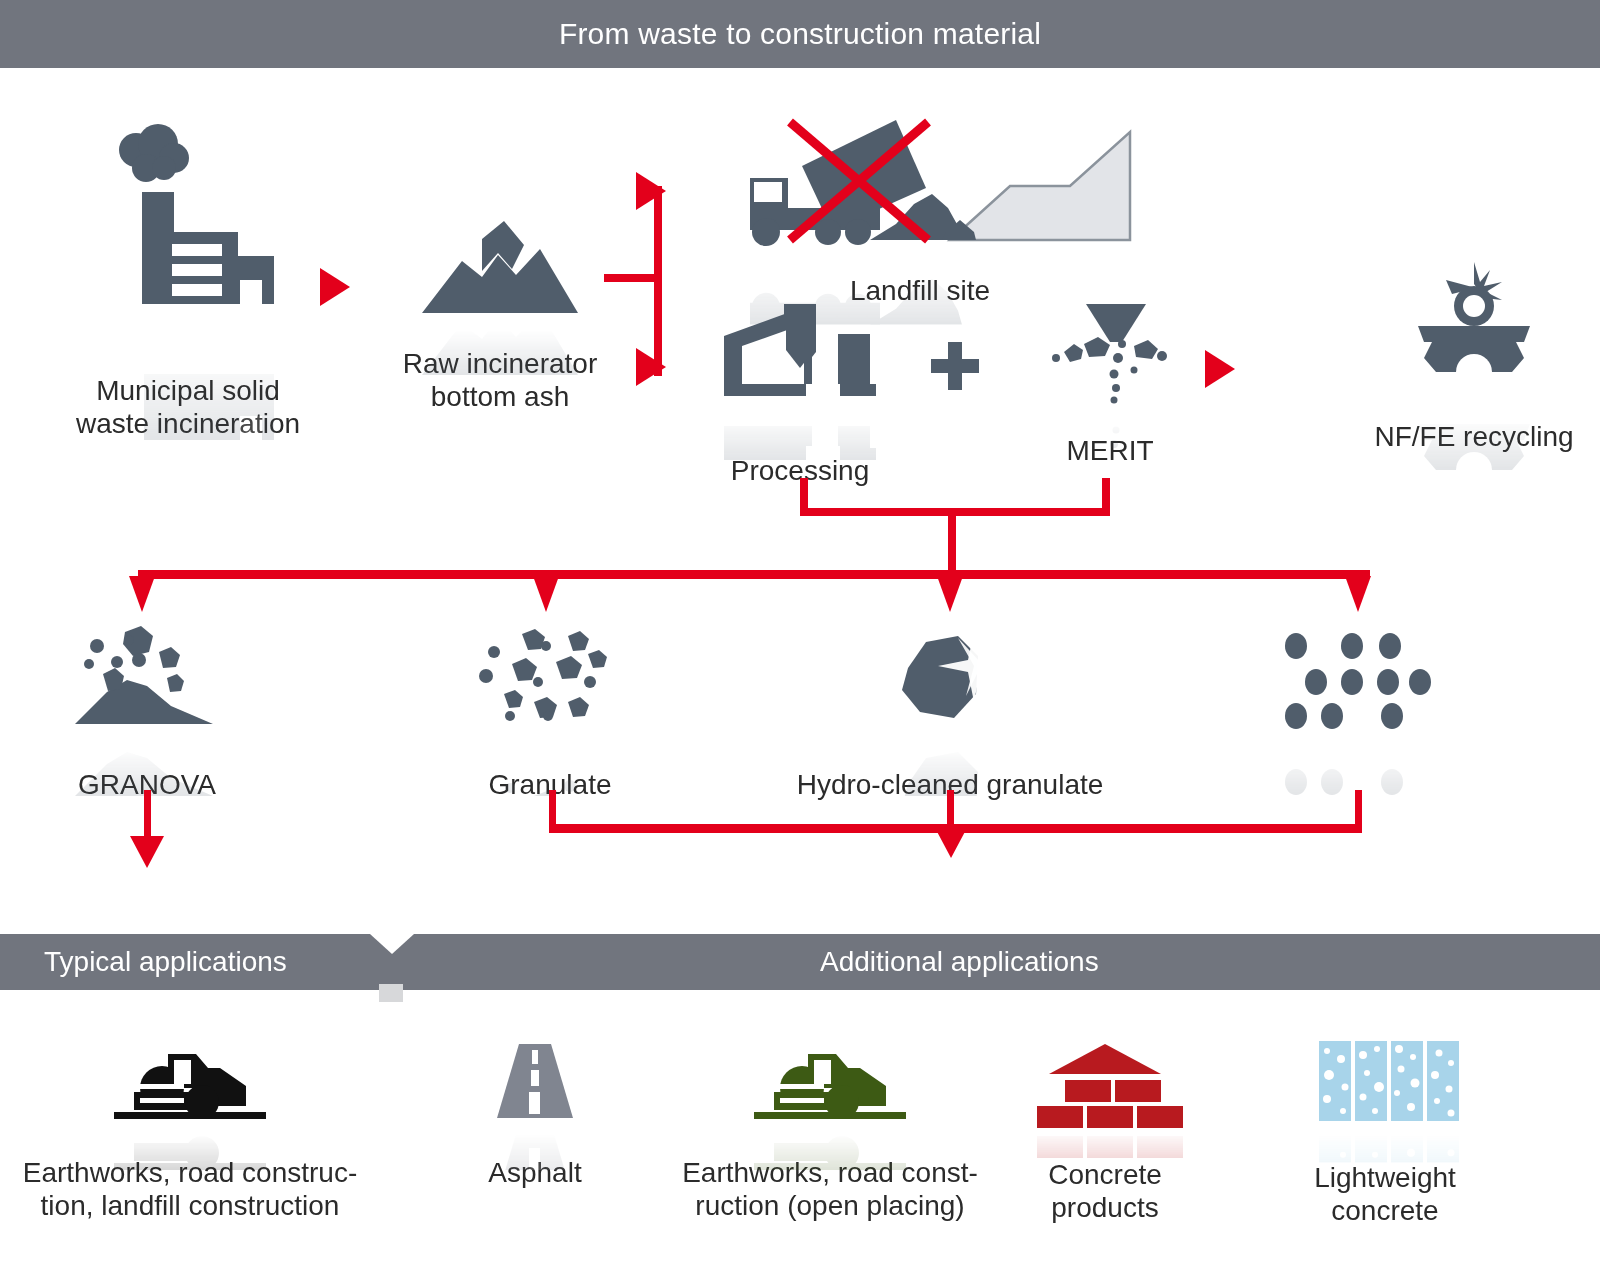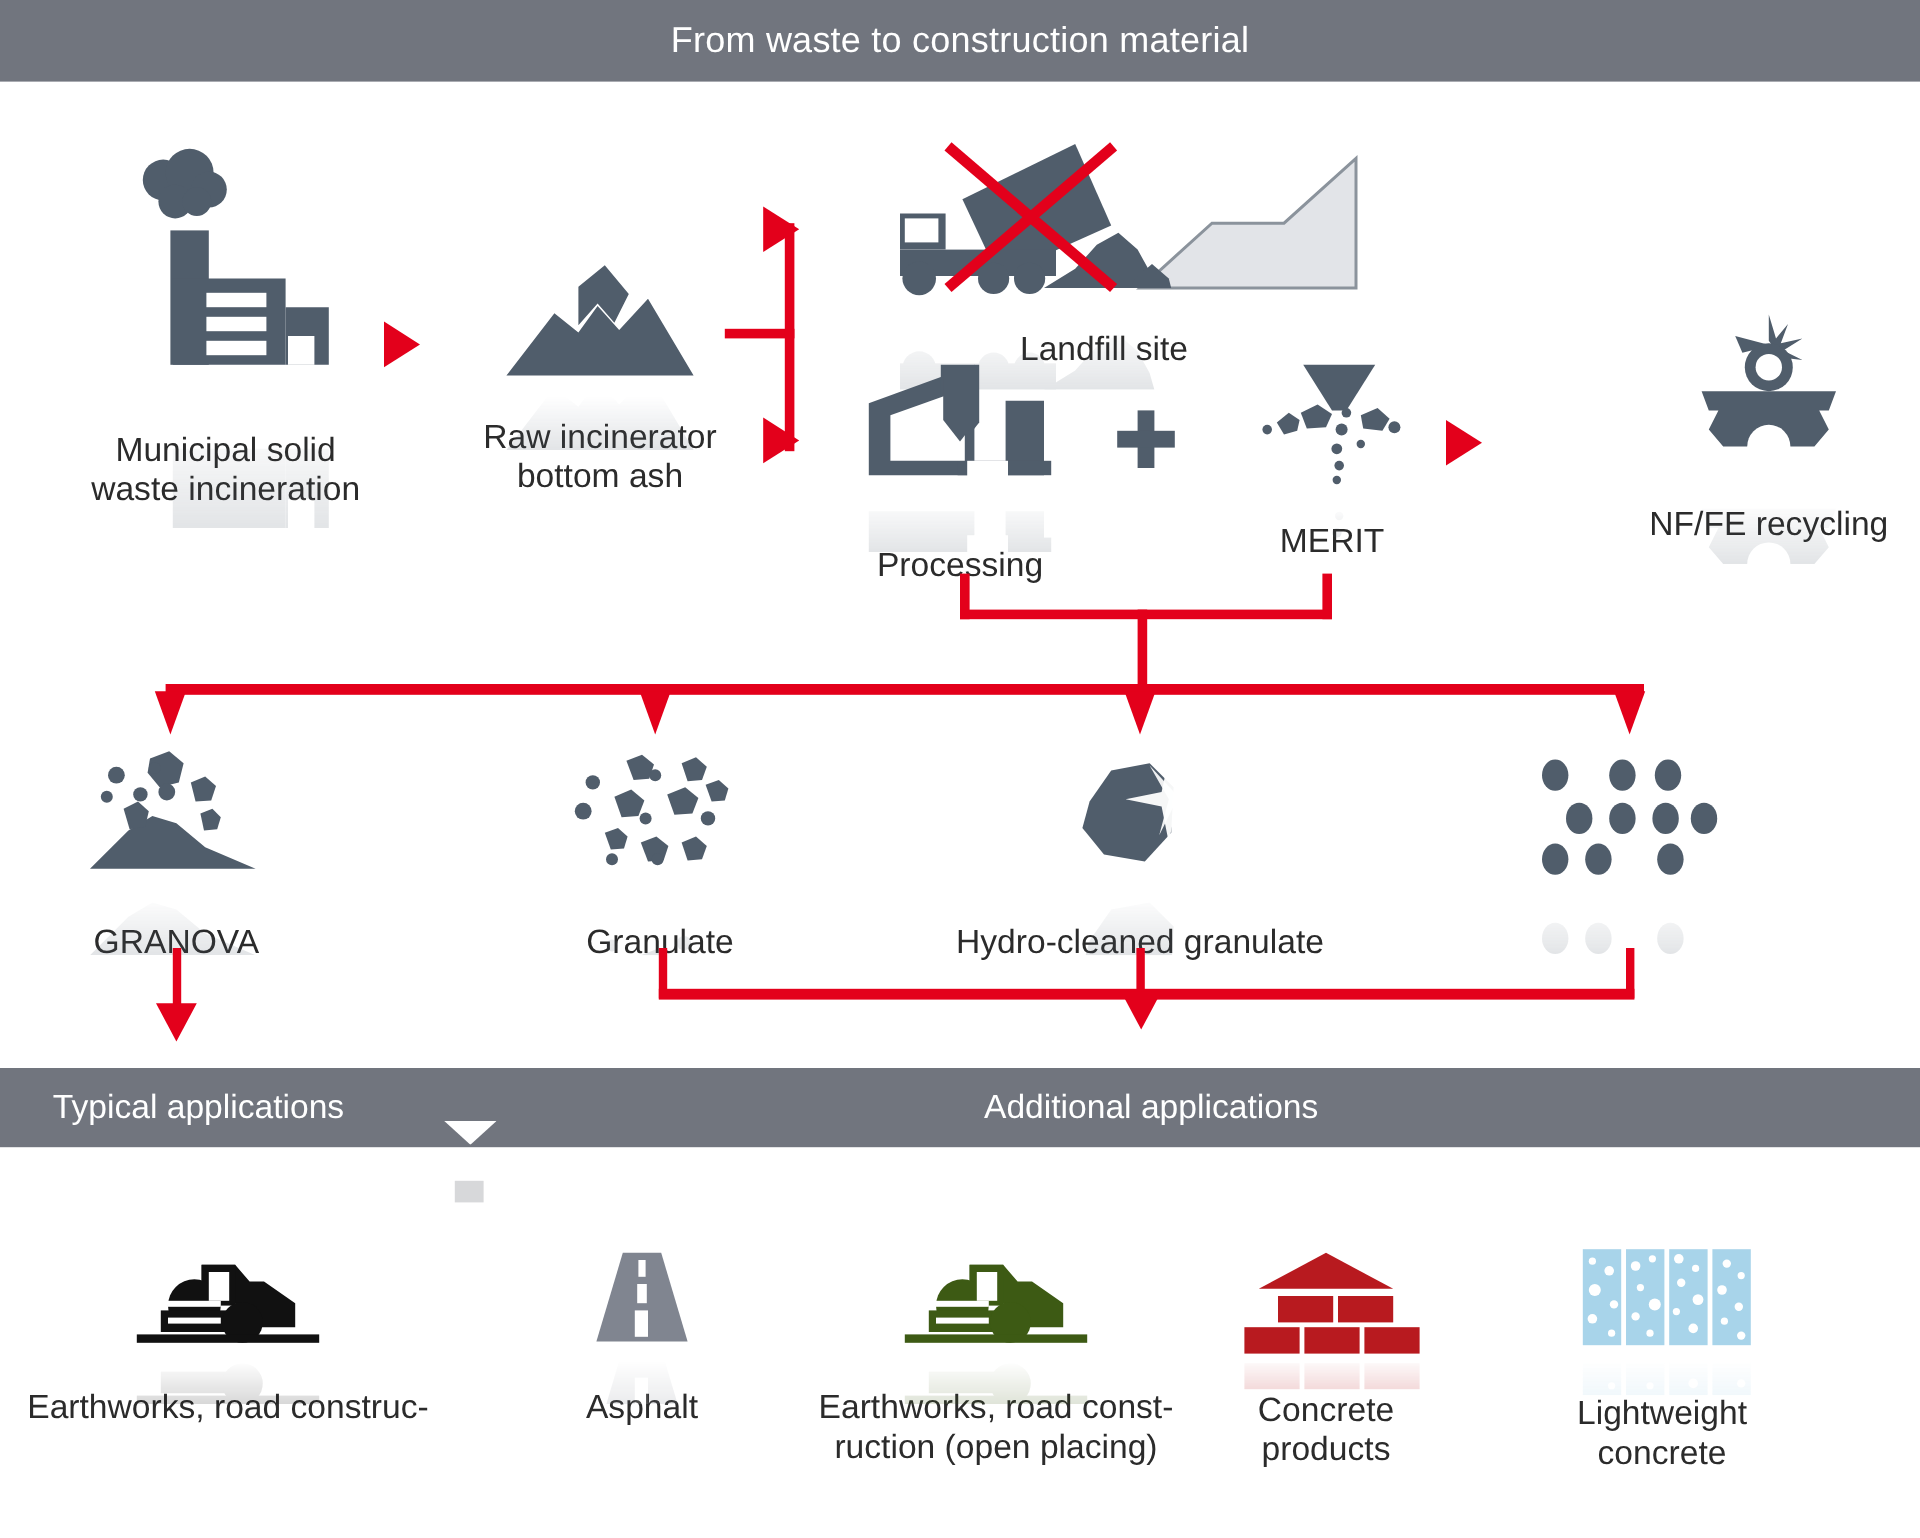--- a/index.html
+++ b/index.html
@@ -3,21 +3,21 @@
 <meta charset="utf-8">
 <style>
   html,body{margin:0;padding:0;background:#fff;}
   body{width:1600px;height:1282px;position:relative;font-family:"Liberation Sans",sans-serif;overflow:hidden;}
   .stage{position:absolute;inset:0;width:1600px;height:1282px;background:#ffffff;border-radius:32px;}
 
   
   .bar{position:absolute;background:#71757e;color:#fff;display:flex;align-items:center;}
   #header-bar{left:0;top:0;width:1600px;height:68px;justify-content:center;}
   #header-title{font-size:30px;font-weight:400;letter-spacing:.2px;}
-  #apps-bar{left:0;top:890px;width:1600px;height:66px;}
+  #apps-bar{left:0;top:934px;width:1600px;height:56px;}
   .apps-label{position:absolute;font-size:28px;color:#fff;top:50%;transform:translateY(-50%);}
   #typical-label{left:44px;}
   #additional-label{left:820px;}
   #bar-notch{position:absolute;left:370px;top:934px;width:44px;height:20px;
              background:#fff;clip-path:polygon(0 0,100% 0,50% 100%);}
   #bar-notch2{position:absolute;left:379px;top:984px;width:24px;height:18px;background:#d7d8da;}
 
   
   .node{position:absolute;text-align:center;}
   .node .cap{font-size:28px;color:#2b2b2b;line-height:1.18;white-space:nowrap;}
@@ -73,21 +73,21 @@
           <g fill="#505d6b">
               <path d="M56 0 H150 V66 H56 Z"></path>
               <path d="M150 0 H186 V66 H150 Z"></path>
             </g>
           <g fill="#ffffff">
               <rect x="152" y="0" width="22" height="24"></rect>
             </g>
         </svg>
       </div>
     </div>
-    <div class="cap" style="margin-top:38px;">Municipal solid</div>
+    <div class="cap" style="margin-top:54px;">Municipal solid</div>
     <div class="cap">waste incineration</div>
   </div>
 
   <div class="tri-r" style="left:320px;top:268px;"></div>
 
   <div class="node" id="node-ash" style="left:370px;top:215px;width:260px;">
     <div class="icon-wrap" style="width:160px;height:100px;">
       <svg width="160" height="100" viewBox="0 0 160 100">
         <g fill="#505d6b">
           <path d="M2 98 L42 46 L62 62 L78 40 L96 60 L120 34 L158 98 Z"></path>
@@ -411,20 +411,21 @@
         <svg width="180" height="48" viewBox="0 0 180 48">
             <g fill="#111111">
               <rect x="14" y="0" width="152" height="7"></rect>
               <rect x="34" y="9" width="56" height="18"></rect>
               <circle cx="102" cy="17" r="17"></circle>
             </g>
           </svg>
       </div>
     </div>
     <div class="cap" style="margin-top:34px;">Earthworks, road construc-</div>
+    <div class="cap">tion, landfill construction</div>
   </div>
 
   <div class="node" id="app-asphalt" style="left:420px;top:1042px;width:230px;">
     <div class="icon-wrap" style="width:120px;height:80px;">
       <svg width="120" height="80" viewBox="0 0 120 80">
         <path d="M44 2 H76 L98 76 H22 Z" fill="#808590"></path>
         <g fill="#ffffff">
           <rect x="57" y="8" width="6" height="14"></rect>
           <rect x="56" y="28" width="8" height="16"></rect>
           <rect x="54" y="50" width="11" height="22"></rect>

